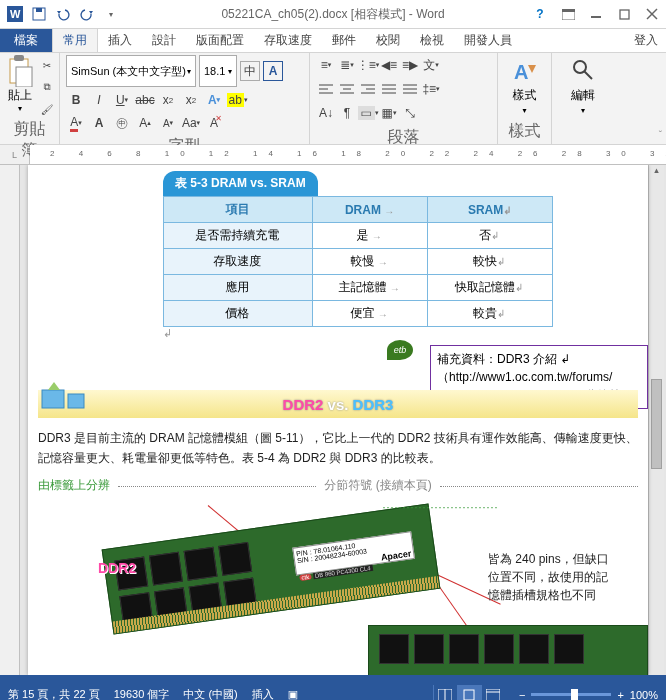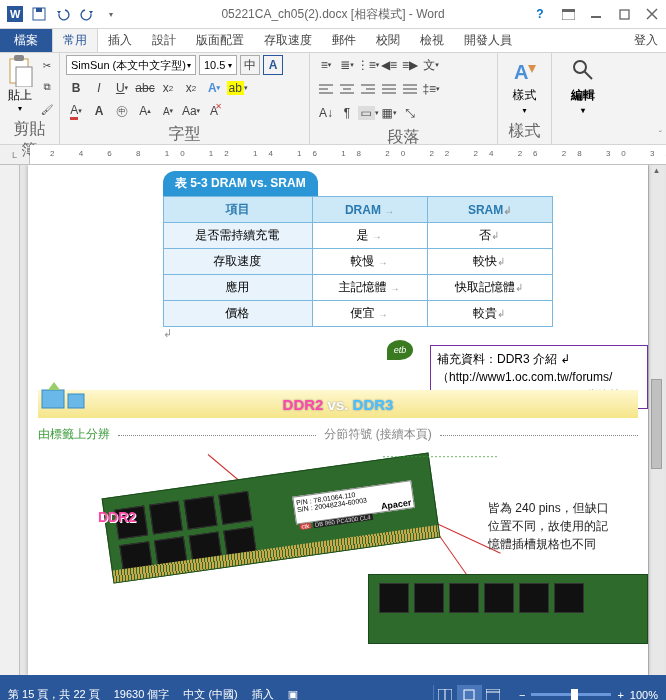--- a/index.html
+++ b/index.html
@@ -16,26 +16,26 @@
 .tab.active { background:#f3f3f3; border:1px solid #d4d4d4; border-bottom:none; color:#2a579a; }
 .login { margin-left:auto; padding:3px 8px; color:#444; }
 .ribbon { height:92px; background:#f3f3f3; border-bottom:1px solid #d4d4d4; display:flex; }
 .rgroup { border-right:1px solid #d4d4d4; padding:2px 6px 0 6px; display:flex; flex-direction:column; justify-content:space-between; }
 .rgroup-label { text-align:center; font-size:16px; color:#666; padding-bottom:2px; position:relative; }
 .clipboard { width:60px; }
 .clip-paste { display:flex; flex-direction:column; align-items:center; cursor:pointer; }
 .clip-side { display:flex; flex-direction:column; gap:2px; font-size:10px; color:#555; }
 .font-grp { width:250px; }
 .font-row { display:flex; align-items:center; gap:3px; margin-bottom:3px; }
-.font-sel { height:20px; border:1px solid #ababab; background:#fff; padding:0 4px; font-size:11px; display:flex; align-items:center; cursor:pointer; }
+.font-sel { height:32px; border:1px solid #ababab; background:#fff; padding:0 4px; font-size:11px; display:flex; align-items:center; cursor:pointer; }
 .btn-s { width:20px; height:20px; display:flex; align-items:center; justify-content:center; cursor:pointer; border:1px solid transparent; color:#444; }
 .para-grp { width:188px; }
 .para-row { display:flex; gap:1px; margin-bottom:4px; }
 .styles-grp { width:54px; }
-.edit-grp { width:62px;font-weight:bold; }
+.edit-grp { width:62px; }
 .big-btn { display:flex; flex-direction:column; align-items:center; cursor:pointer; gap:2px; padding-top:4px; }
 .ruler-area { height:20px; background:#fff; display:flex; border-bottom:1px solid #c0c0c0; }
 .ruler-corner { width:30px; border-right:1px solid #c0c0c0; display:flex; align-items:center; justify-content:center; font-size:9px; color:#888; background:#f0f0f0;}
 .ruler { flex:1; background:#fff; position:relative; font-size:8px; color:#666; overflow:hidden;}
 .ruler-scale { position:absolute; top:4px; left:20px; white-space:nowrap; letter-spacing:11px; }
 .doc-area { height:510px; overflow:hidden; position:relative; background:#e6e6e6; display:flex; }
 .vruler { width:20px; background:#f0f0f0; border-right:1px solid #c0c0c0; }
 .page { margin-left:8px; width:620px; height:100%; background:#fff; box-shadow:0 0 4px rgba(0,0,0,0.3); padding:0 10px; position:relative; overflow:hidden;}
 .tbl-title { display:inline-block; background:#2a96d6; color:#fff; padding:4px 12px; border-radius:12px 12px 0 0; font-weight:bold; margin-top:6px; margin-left:125px;}
 .ctable { border-collapse:collapse; margin-left:125px; width:390px; }
@@ -168,21 +168,21 @@
   </div>
 
   <div class="rgroup font-grp">
     <div>
     <div class="font-row">
       <div class="font-sel" style="width:130px">
             <span>SimSun (本文中文字型)</span>
             <span style="margin-left:auto;font-size:8px">▾</span>
           </div>
       <div class="font-sel" style="width:38px">
-            <span>10.5</span>
+            <span>18.1</span>
             <span style="margin-left:auto;font-size:8px">▾</span>
           </div>
       <div class="btn-s" style="border:1px solid #ababab">中</div>
       <div class="btn-s" style="border:1px solid #2a579a;color:#2a579a;font-weight:bold">A</div>
     </div>
     <div class="font-row">
       <div class="btn-s">
             <b>B</b>
           </div>
       <div class="btn-s">
@@ -361,20 +361,21 @@
 
     <div class="banner">
       <svg class="decor-left">
           <rect x="4" y="14" width="22" height="18" fill="#6ab8e8" stroke="#3a8ac0"></rect>
           <rect x="30" y="18" width="16" height="14" fill="#6ab8e8" stroke="#3a8ac0"></rect>
           <path d="M10 14 l6 -8 l6 8" fill="#9acd6a"></path>
         </svg>
       <span class="banner-txt"><span class="d2">DDR2</span> <span class="vs">vs.</span> <span class="d3">DDR3</span></span>
     </div>
 
+    <div class="body-text">DDR3 是目前主流的 DRAM 記憶體模組（圖 5-11），它比上一代的 DDR2 技術具有運作效能高、傳輸速度更快、記憶容量更大、耗電量卻更低等特色。表 5-4 為 DDR2 與 DDR3 的比較表。</div>
 
     <div style="display:flex;margin-top:8px;gap:8px">
       <span class="sect-label">由標籤上分辨</span>
       <span style="flex:1;border-bottom:1px dotted #888;height:10px"></span>
       <span style="color:#888">分節符號 (接續本頁)</span>
       <span style="flex:1;border-bottom:1px dotted #888;height:10px"></span>
     </div>
 
     <div class="ram-area">
       <div class="red-line" style="left:170px;top:5px;width:120px;transform:rotate(40deg)"></div>

